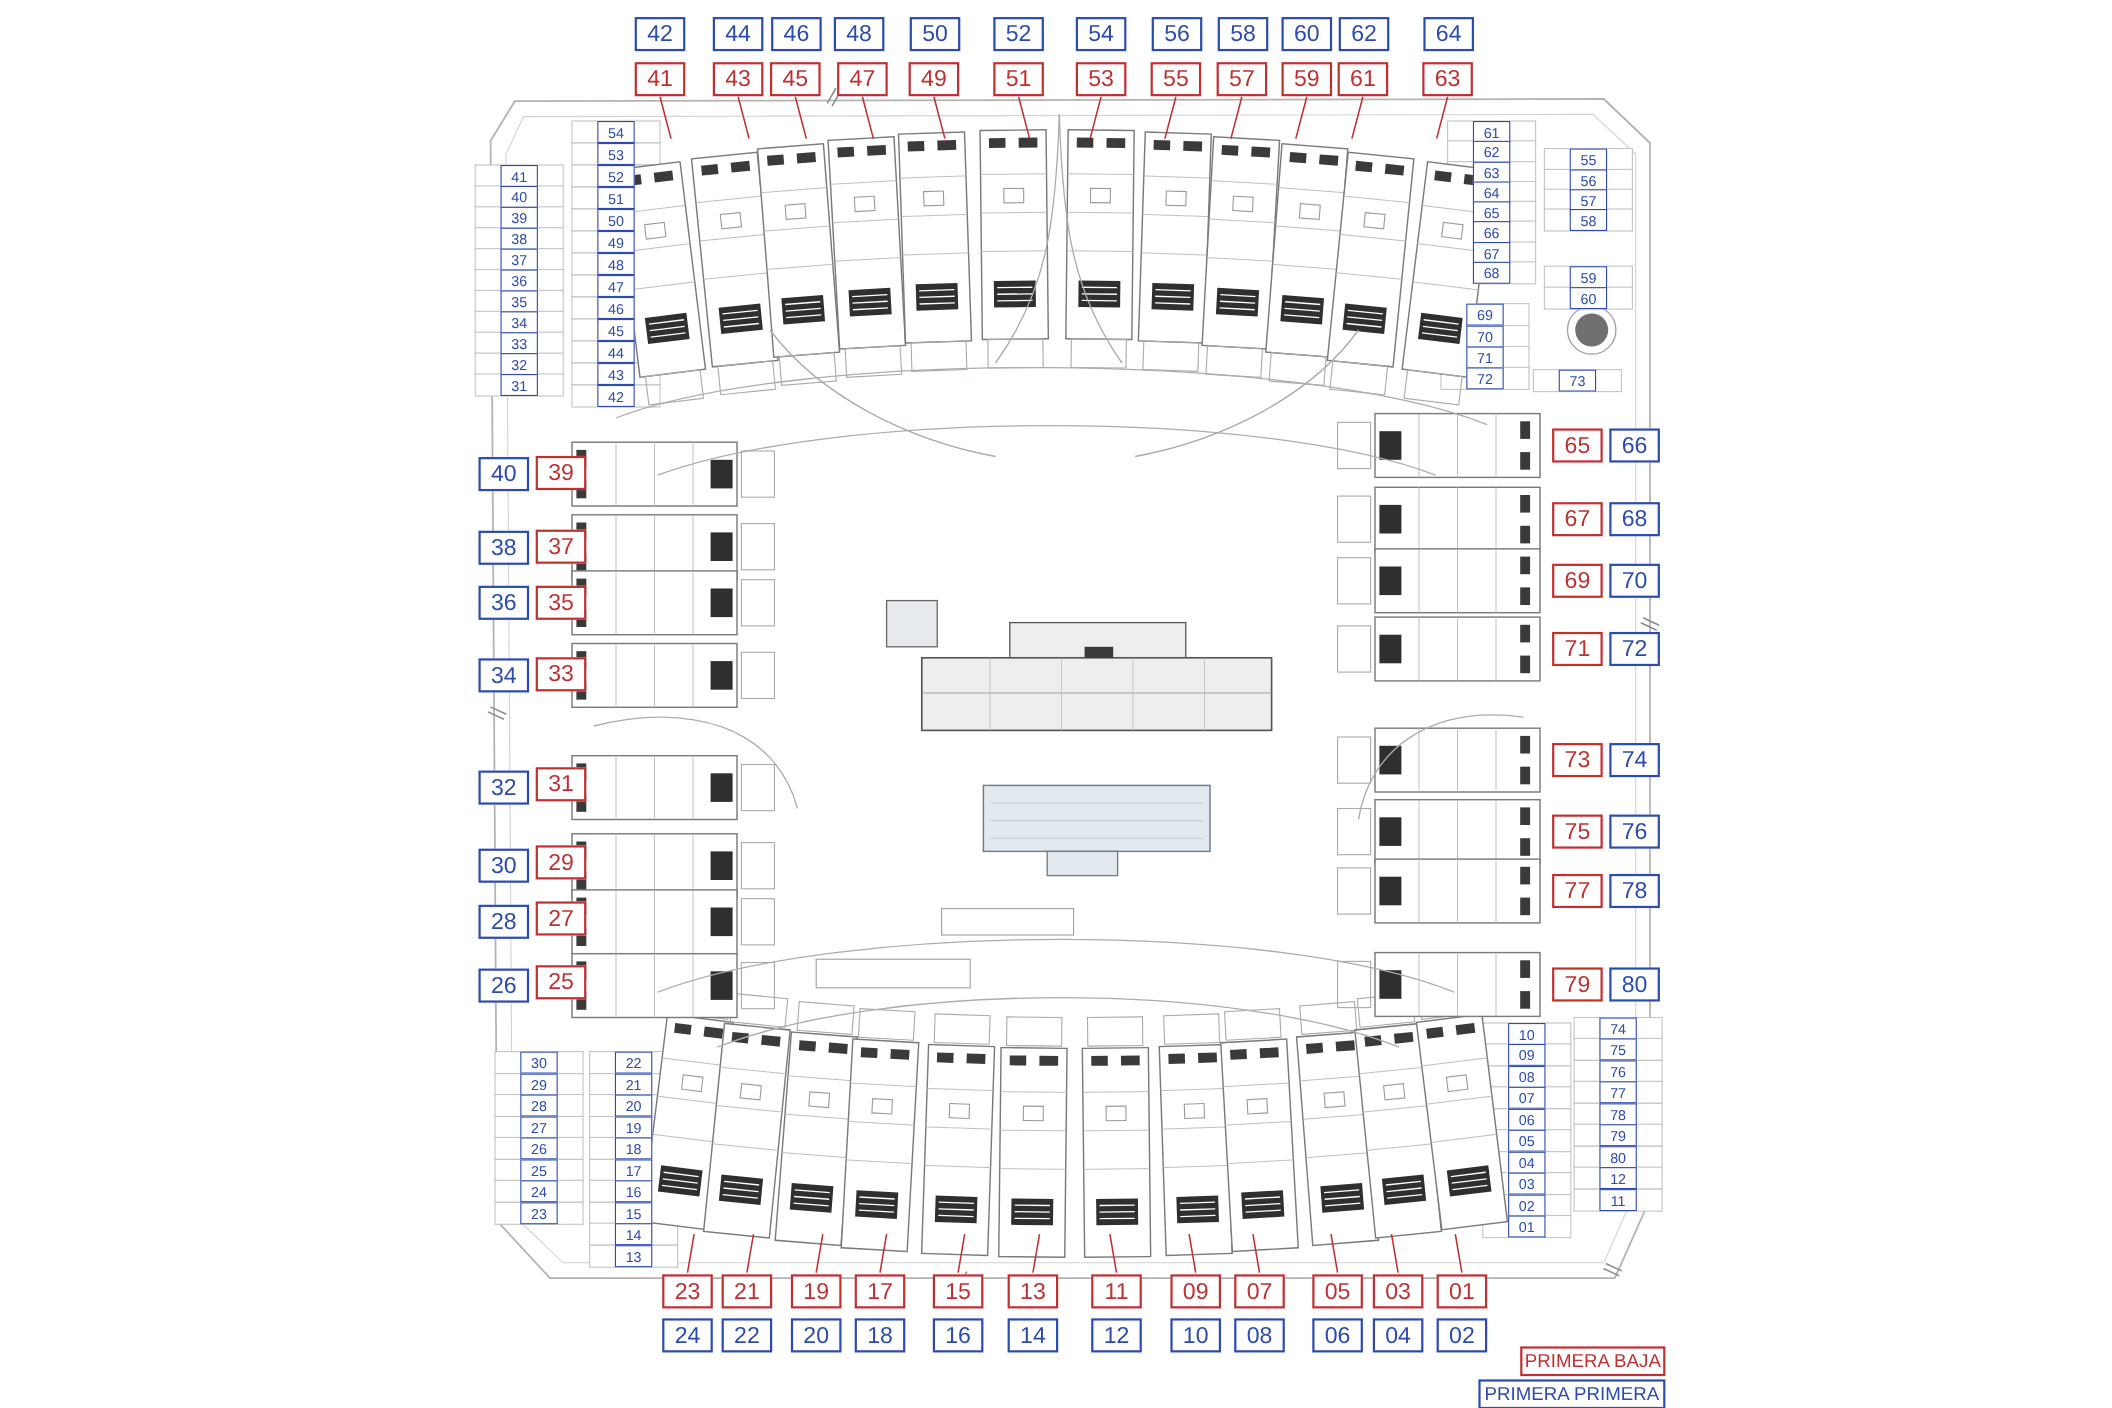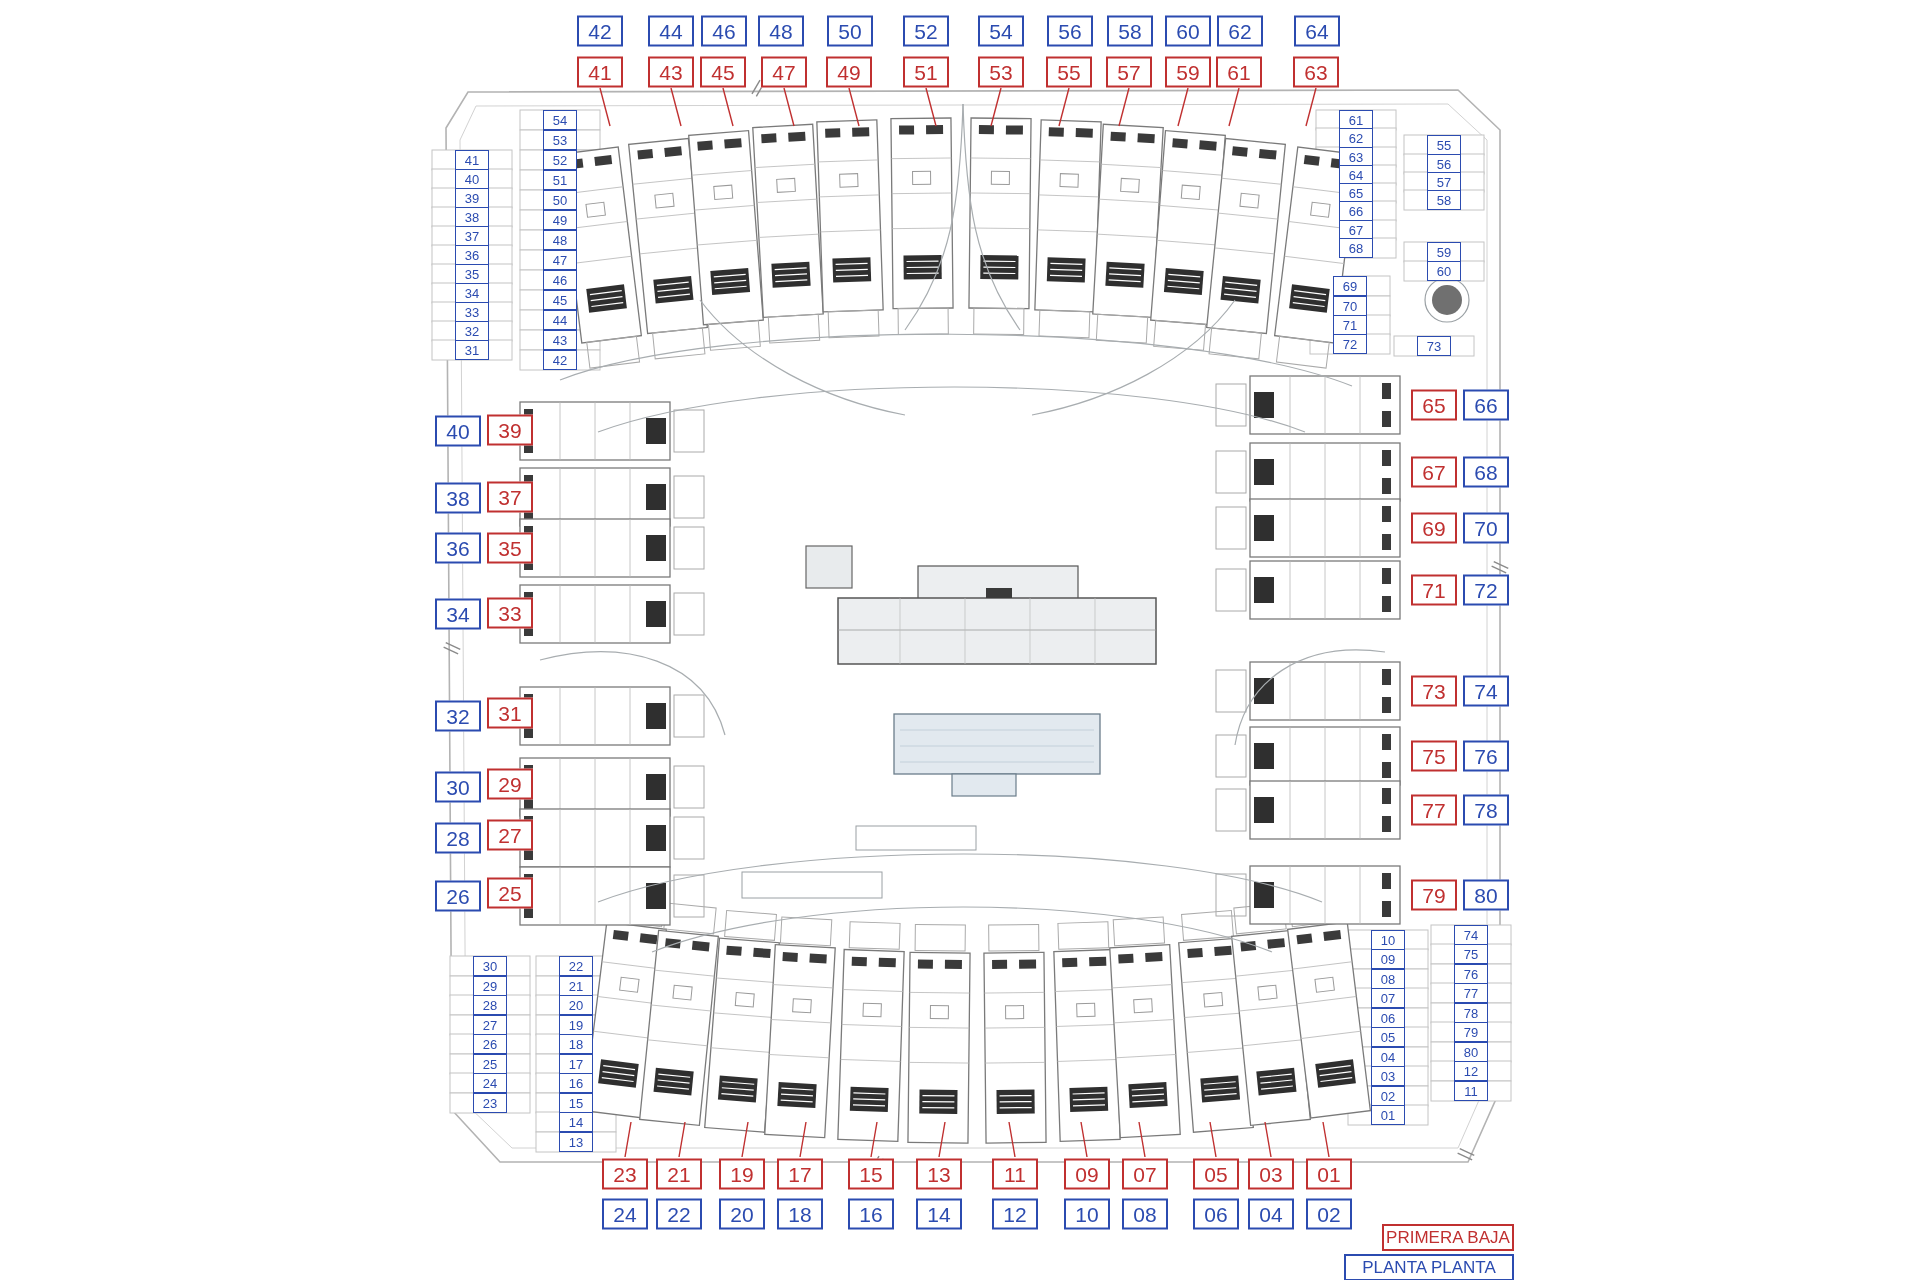--- a/index.html
+++ b/index.html
@@ -859,15 +859,15 @@
       <div class="label small blue" style="left: 1471px; top: 1032px;">79</div>
       <div class="label small blue" style="left: 1471px; top: 1052px;">80</div>
       <div class="label small blue" style="left: 1471px; top: 1071px;">12</div>
       <div class="label small blue" style="left: 1471px; top: 1091px;">11</div>
     </div>
 
   <div class="legend-box" id="legend-baja">
     <span>PRIMERA BAJA</span>
   </div>
   <div class="legend-box" id="legend-primera">
-    <span>PLANTA PLANTA</span>
+    <span>PRIMERA PRIMERA</span>
   </div>
 </div>
 
 </body></html>

